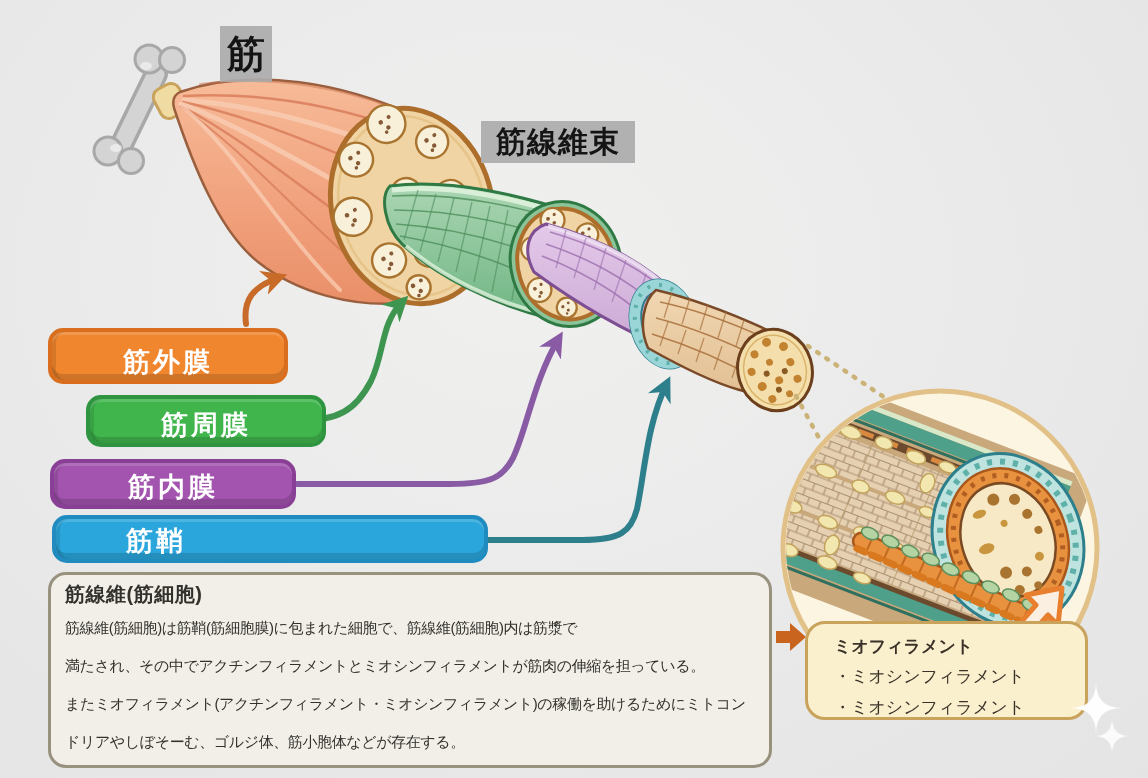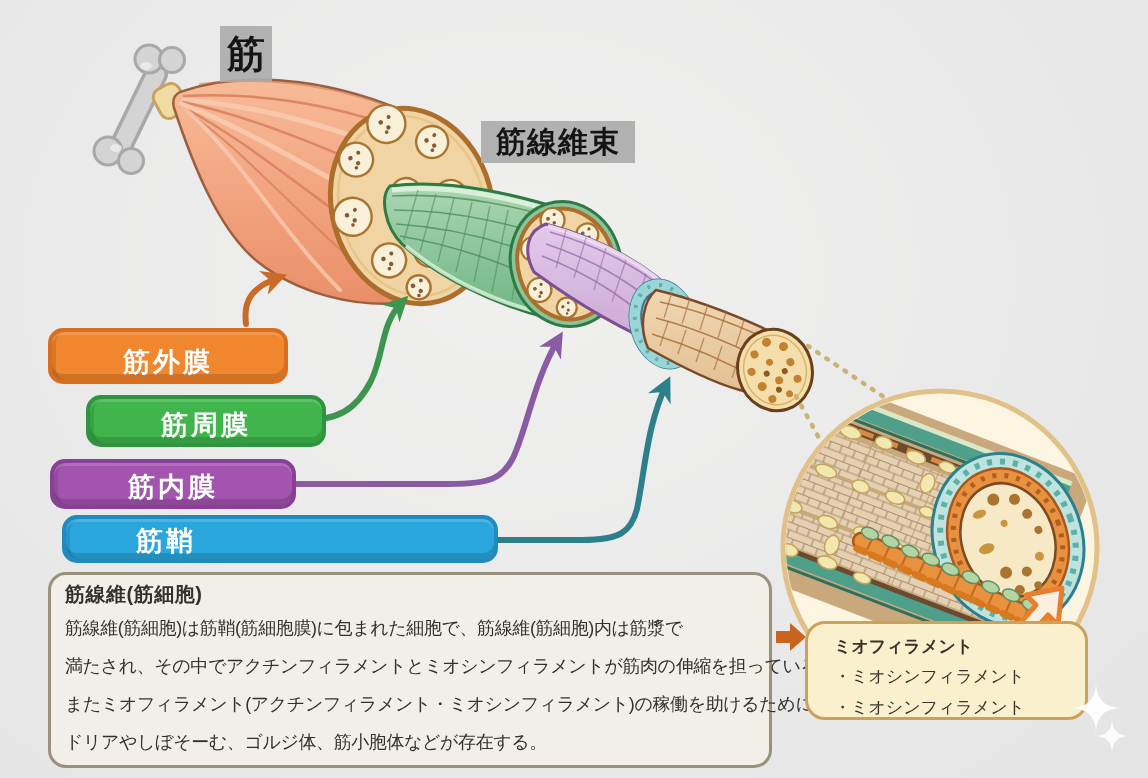--- a/index.html
+++ b/index.html
@@ -23,29 +23,29 @@
 
   .pill{
     position:absolute;z-index:3;display:flex;align-items:flex-end;justify-content:center;
     border:4px solid #000;border-radius:15px;color:#fff;font-weight:bold;
     font-size:27px;letter-spacing:3px;
     box-shadow:inset 0 -6px 0 rgba(0,0,0,.14), inset 0 3px 0 rgba(255,255,255,.16), inset 4px 0 0 rgba(0,0,0,.10);
   }
   #pill-epimysium {left:48px;top:328px;width:232px;height:48px;}
   #pill-perimysium{left:50px;top:395px;width:232px;height:44px;margin-left:36px;}
   #pill-endomysium{left:50px;top:459px;width:238px;height:42px;}
-  #pill-sarcolemma{left:52px;top:515px;width:358px;height:40px;justify-content:flex-start;padding-left:70px;margin-left:10px;}
+  #pill-sarcolemma{left:52px;top:515px;width:358px;height:40px;justify-content:flex-start;padding-left:70px;}
 
   #info-box{
     position:absolute;z-index:3;left:48px;top:572px;width:724px;height:196px;
     box-sizing:border-box;background:#f1efe8;border:3px solid #97917e;border-radius:18px;
     padding:4px 14px 0 14px;color:#33312c;
   }
   #info-box .title{font-size:20px;font-weight:600;line-height:30px;letter-spacing:.5px;}
-  #info-box .line{font-size:18px;line-height:38px;white-space:nowrap;letter-spacing:-.4px;font-weight:500;}
+  #info-box .line{font-size:15px;line-height:38px;white-space:nowrap;letter-spacing:-.4px;font-weight:500;}
 
   #myofilament-box{
     position:absolute;z-index:3;left:805px;top:621px;width:283px;height:99px;
     box-sizing:border-box;background:#faf0ce;border:3px solid #c9a35c;border-radius:20px;
     padding:9px 0 0 26px;color:#3a3228;
   }
   #myofilament-box .title{font-size:17px;font-weight:600;line-height:28px;}
   #myofilament-box .item{font-size:17px;line-height:31px;font-weight:500;}
 </style>
 </head>

